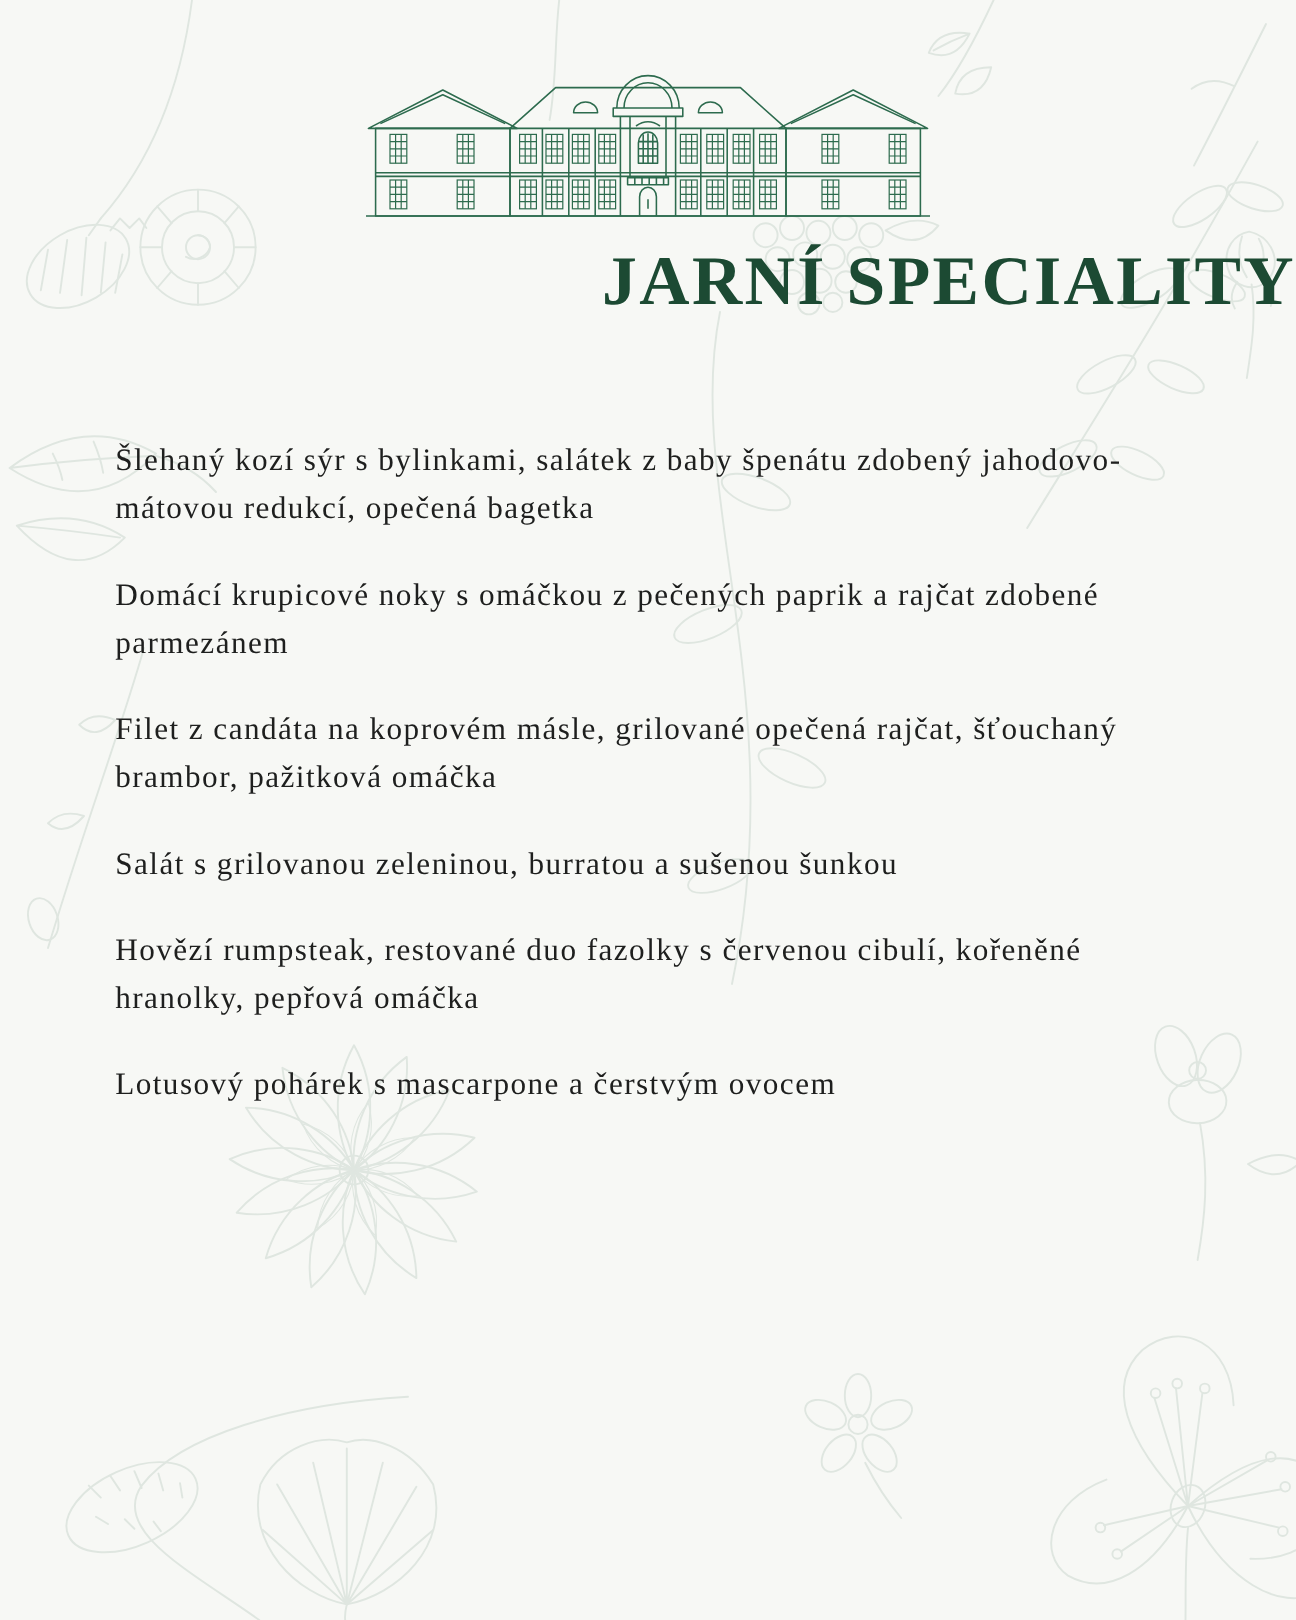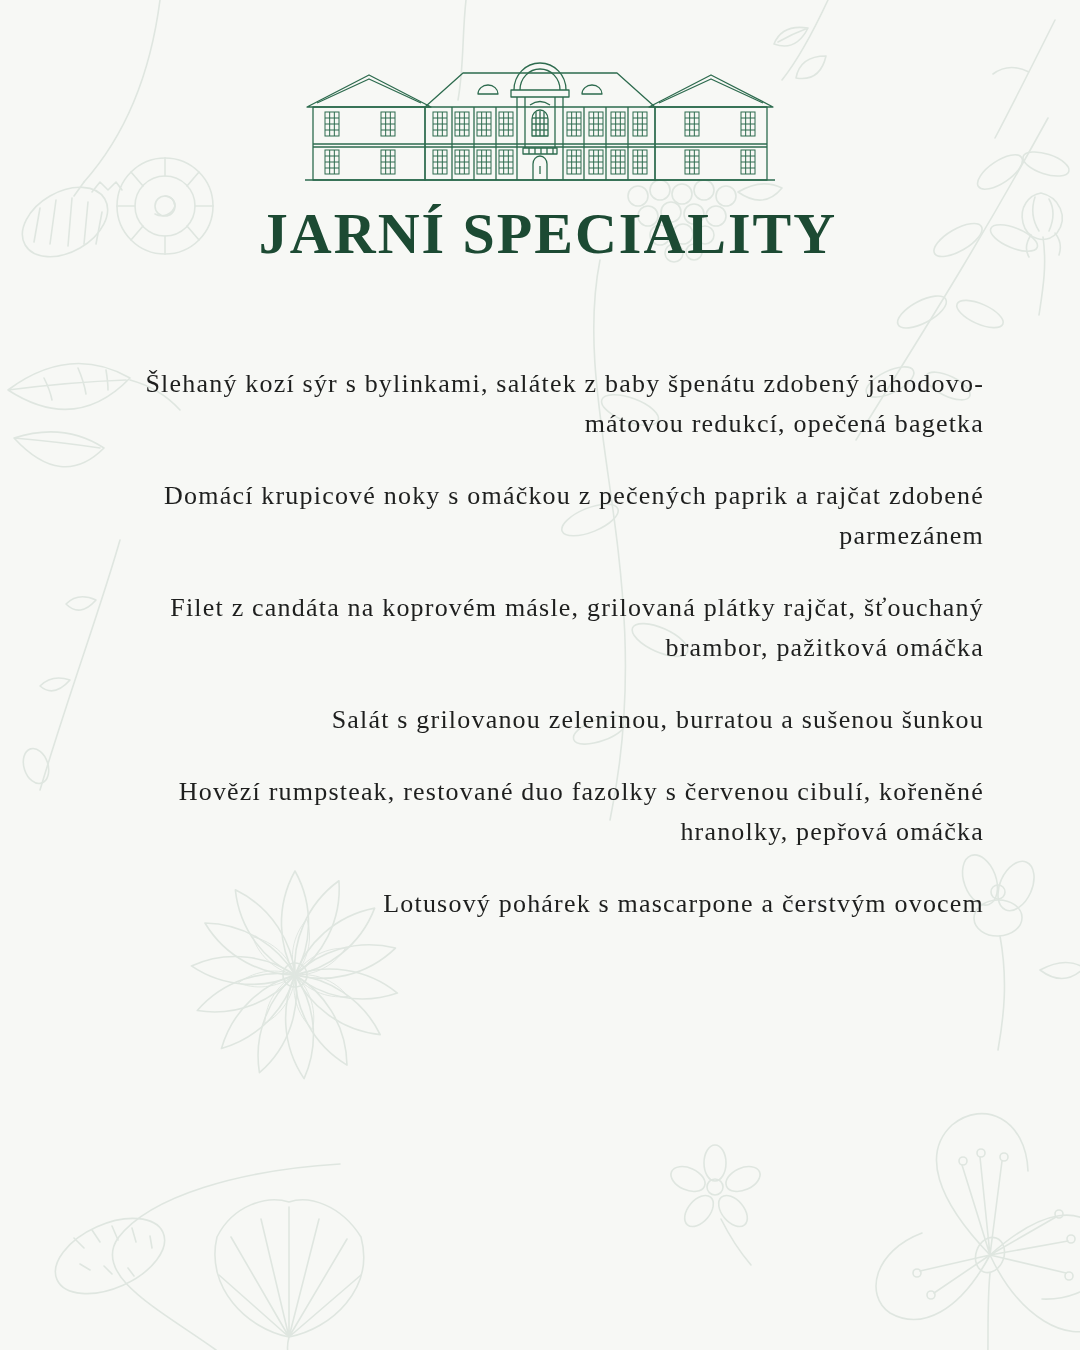--- a/index.html
+++ b/index.html
@@ -9,28 +9,28 @@
     font-family:"Liberation Serif", serif;
   }
   .bg-art{position:absolute;inset:0;pointer-events:none;}
   .bg-art svg{position:absolute;overflow:visible;}
   .sk{fill:none;stroke:#dfe6e0;stroke-width:1.6;stroke-linecap:round;stroke-linejoin:round;}
   .poster{position:relative;width:100%;height:100%;}
   header{padding-top:60px;position:relative;}
   .logo{display:block;margin:0 auto;}
   .logo svg{display:block;}
   h1{
-    margin:16px 0 0;text-align:center;
+    margin:16px 0 0;text-align:right;
     font-size:58px;line-height:64px;font-weight:600;
     letter-spacing:2px;color:#1c4a33;padding-left:16px;
   }
   .menu{padding-top:98px;position:relative;}
   .menu p{
     margin:0 auto 32px;max-width:888px;
-    text-align:right;font-size:26px;line-height:40px;
+    text-align:left;font-size:26px;line-height:40px;
     letter-spacing:1.2px;color:#1e1f1e;
   }
   .bld{fill:none;stroke:#2d6b4e;stroke-width:1.3;stroke-linejoin:round;}
   .bldw{fill:none;stroke:#2d6b4e;stroke-width:1;}
 </style>
 </head>
 <body>
 
 <div class="poster">
 
@@ -318,19 +318,19 @@
             <use href="#win" x="446" y="90"></use>
         </g>
       </svg>
     </div>
     <h1>JARNÍ SPECIALITY</h1>
   </header>
 
   <main class="menu">
     <p>Šlehaný kozí sýr s bylinkami, salátek z baby špenátu zdobený jahodovo-mátovou redukcí, opečená bagetka</p>
     <p>Domácí krupicové noky s omáčkou z pečených paprik a rajčat zdobené parmezánem</p>
-    <p>Filet z candáta na koprovém másle, grilovaná plátky rajčat, šťouchaný brambor, pažitková omáčka</p>
+    <p>Filet z candáta na koprovém másle, grilované opečená rajčat, šťouchaný brambor, pažitková omáčka</p>
     <p>Salát s grilovanou zeleninou, burratou a sušenou šunkou</p>
     <p>Hovězí rumpsteak, restované duo fazolky s červenou cibulí, kořeněné hranolky, pepřová omáčka</p>
     <p>Lotusový pohárek s mascarpone a čerstvým ovocem</p>
   </main>
 
 </div>
 
 </body></html>

